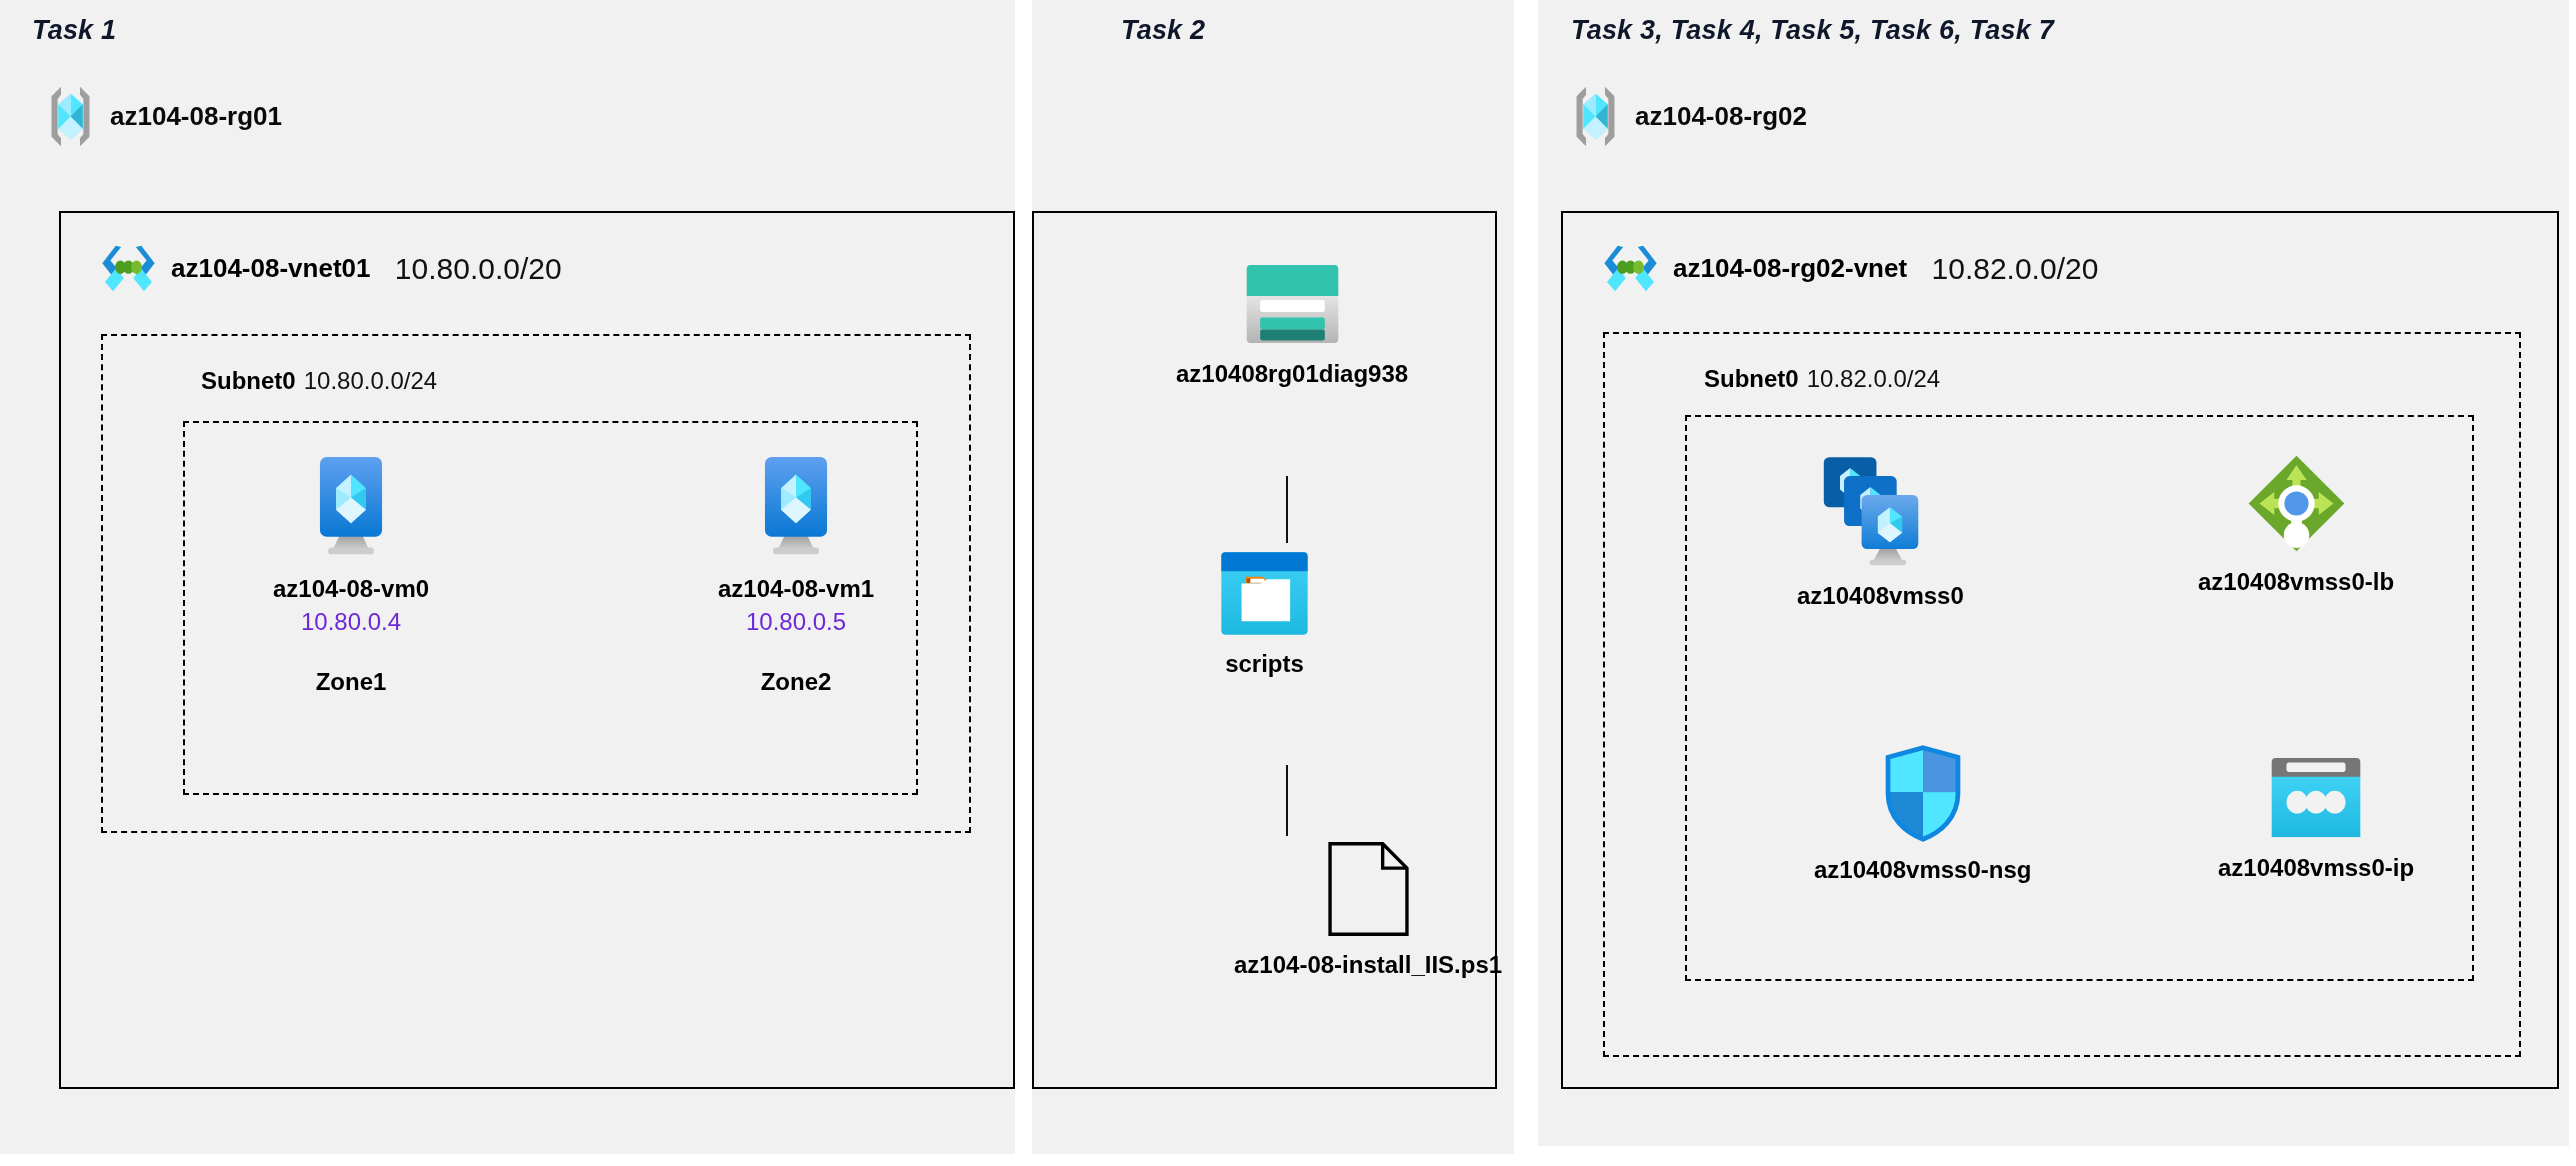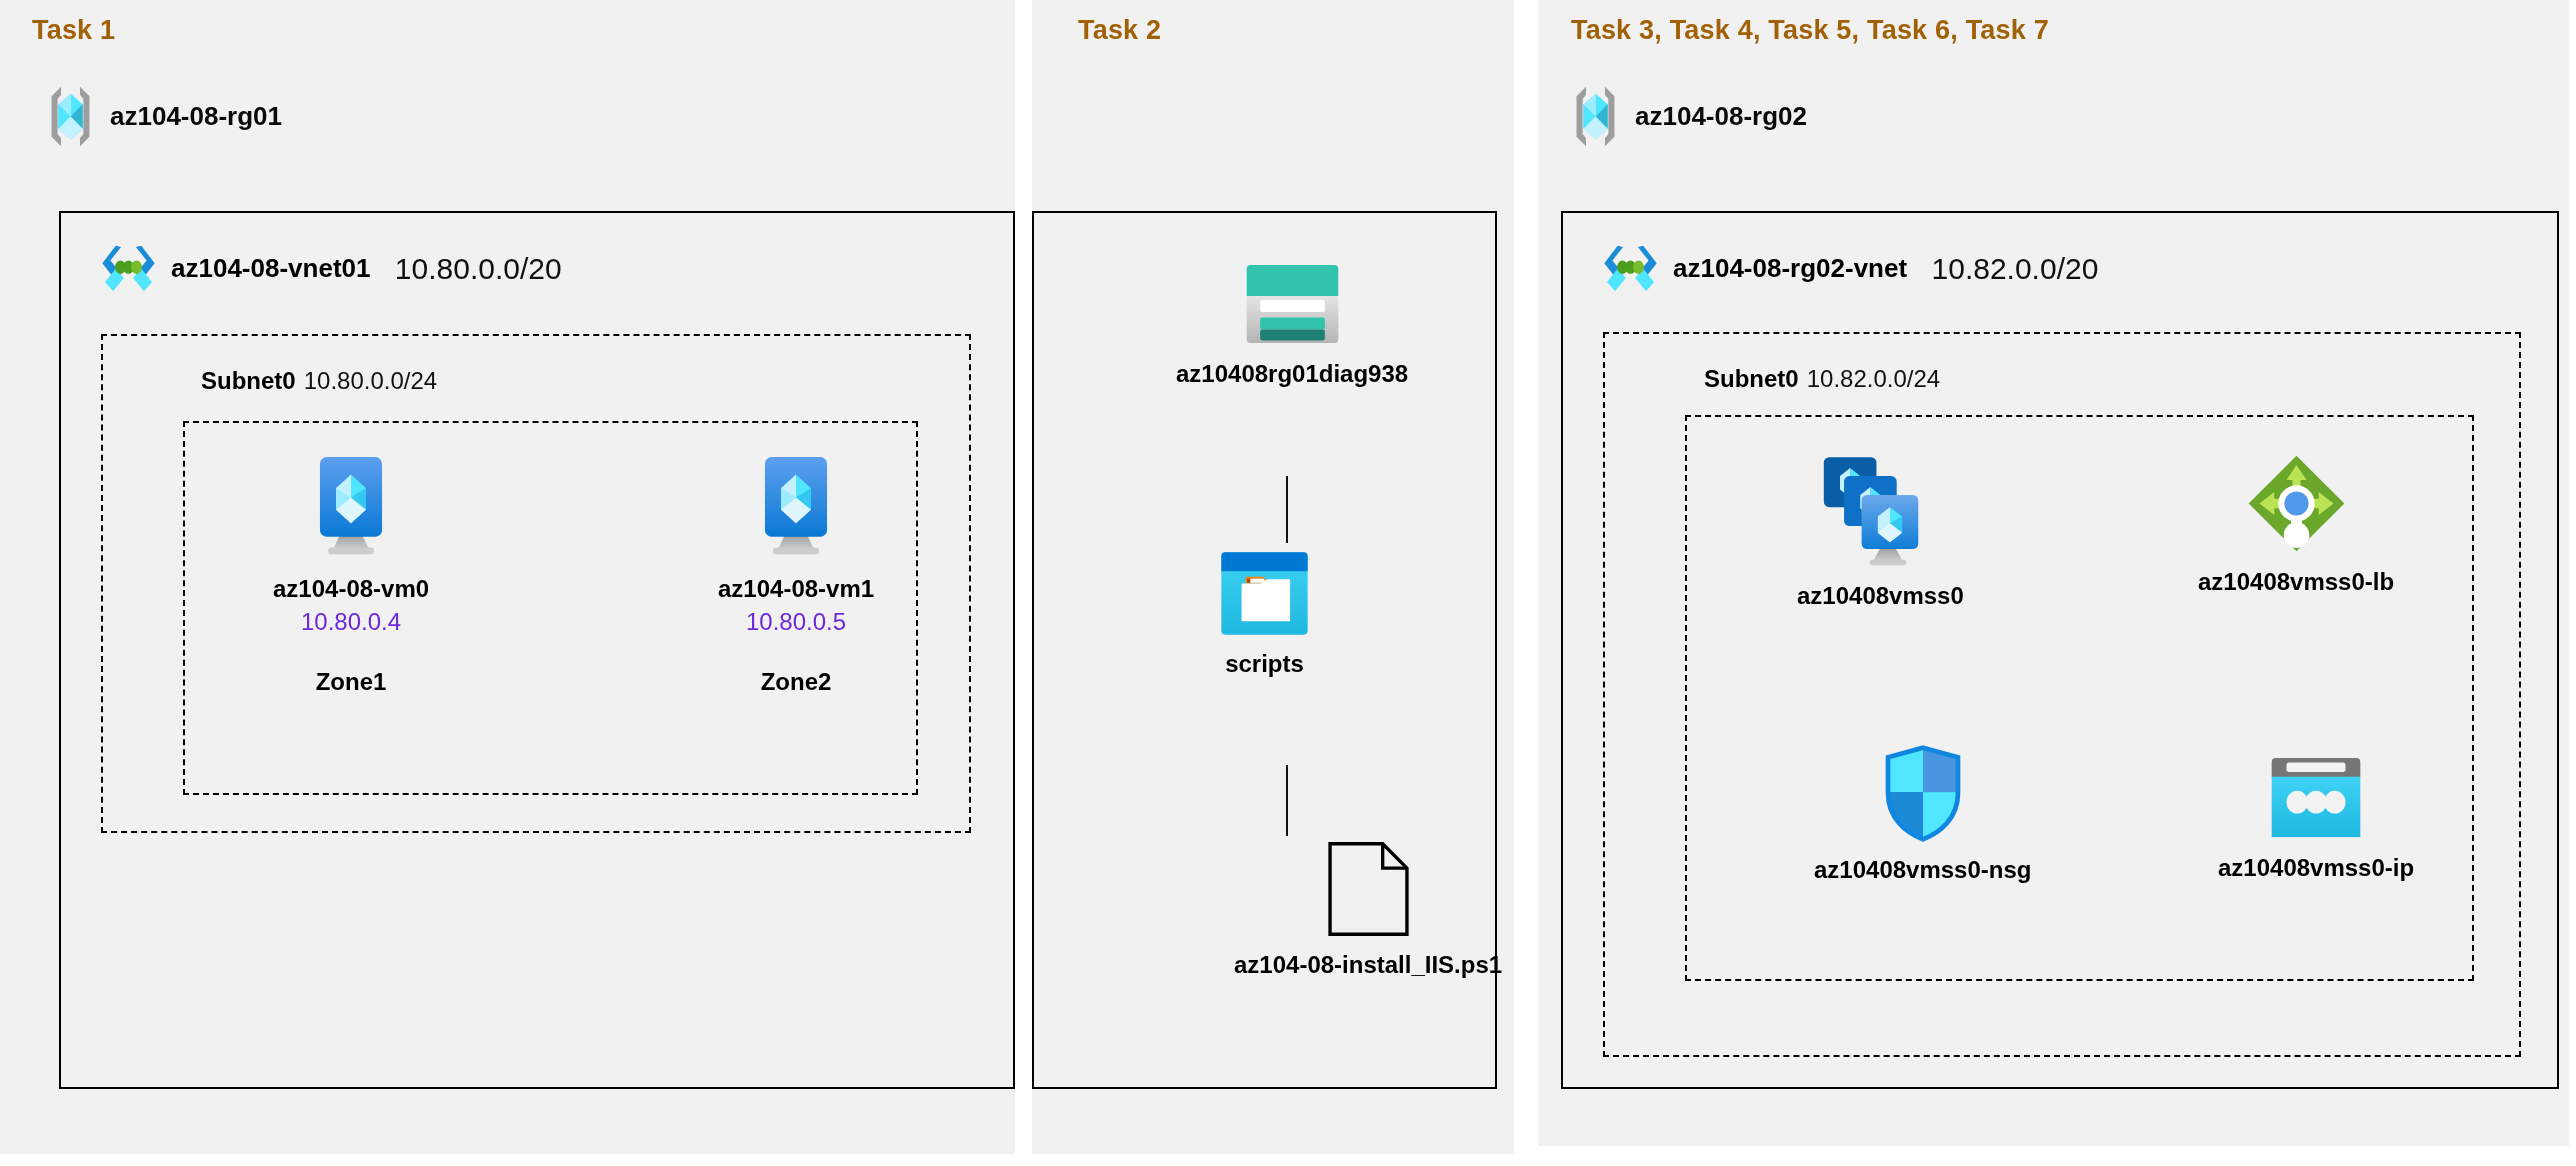--- a/index.html
+++ b/index.html
@@ -4,23 +4,23 @@
 <style>
   html,body{margin:0;padding:0;background:#ffffff;}
   body{width:2576px;height:1166px;font-family:"Liberation Sans",sans-serif;position:relative;overflow:hidden;}
 
   
   .panel{position:absolute;background:#f1f1f1;}
   #panel-1{left:0;top:0;width:1015px;height:1154px;}
   #panel-2{left:1032px;top:0;width:482px;height:1154px;}
   #panel-3{left:1538px;top:0;width:1031px;height:1146px;}
 
-  .task-header{position:absolute;color:#a16207;font-weight:bold;font-size:27px;letter-spacing:0.2px;white-space:nowrap;}
+  .task-header{position:absolute;color:#0f172a;font-weight:bold;font-size:27px;letter-spacing:0.2px;white-space:nowrap;font-style:italic;}
   #task1-header{left:32px;top:15px;}
-  #task2-header{left:1078px;top:15px;text-align:center;}
+  #task2-header{left:1121px;top:15px;text-align:center;}
   #task3-header{left:1571px;top:15px;}
 
   
   .rg-row{position:absolute;display:flex;align-items:center;gap:15px;}
   #rg01-row{left:46px;top:84px;}
   #rg02-row{left:1571px;top:84px;}
   .rg-label{font-size:26px;font-weight:bold;color:#0a0a0a;white-space:nowrap;}
 
   
   .vnet-box{position:absolute;border:2.7px solid #000;box-sizing:border-box;}

